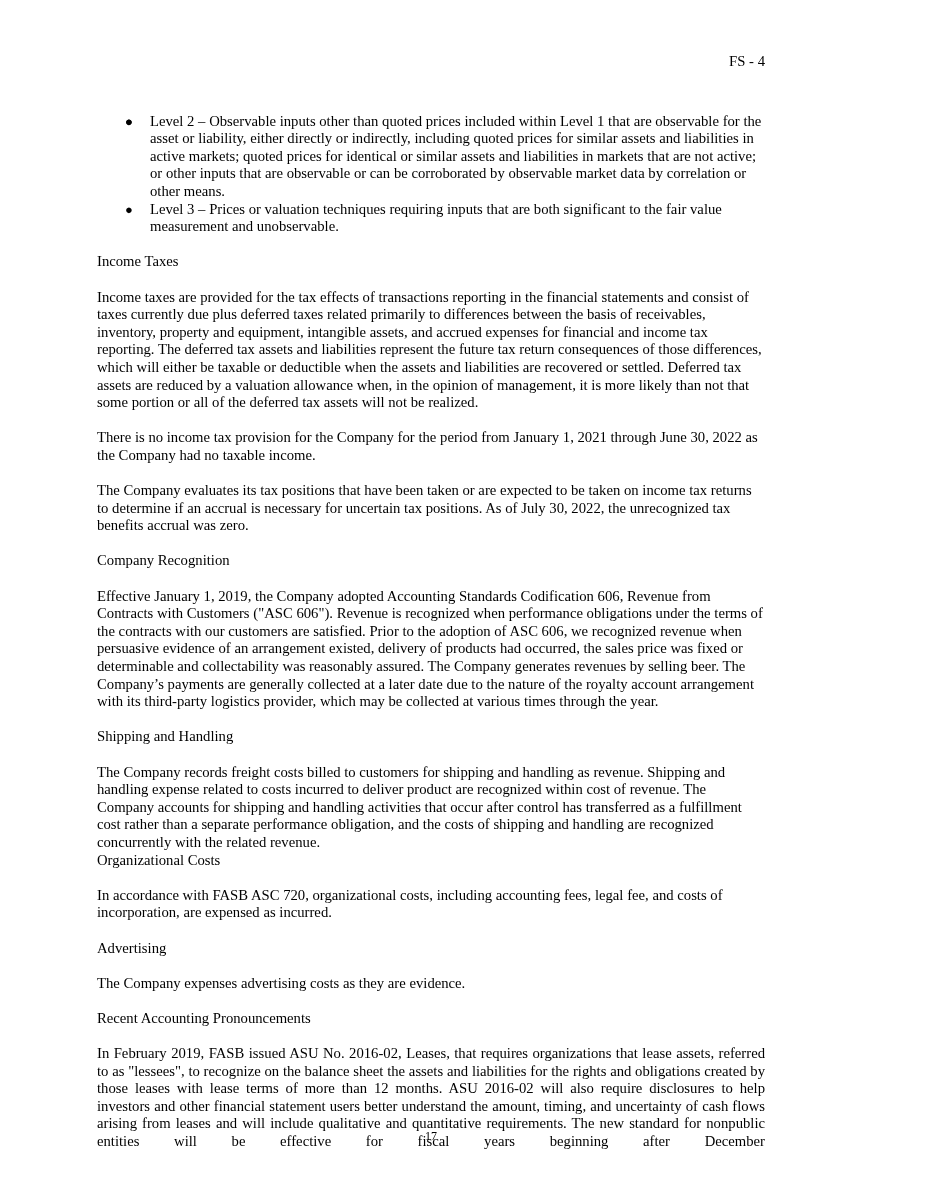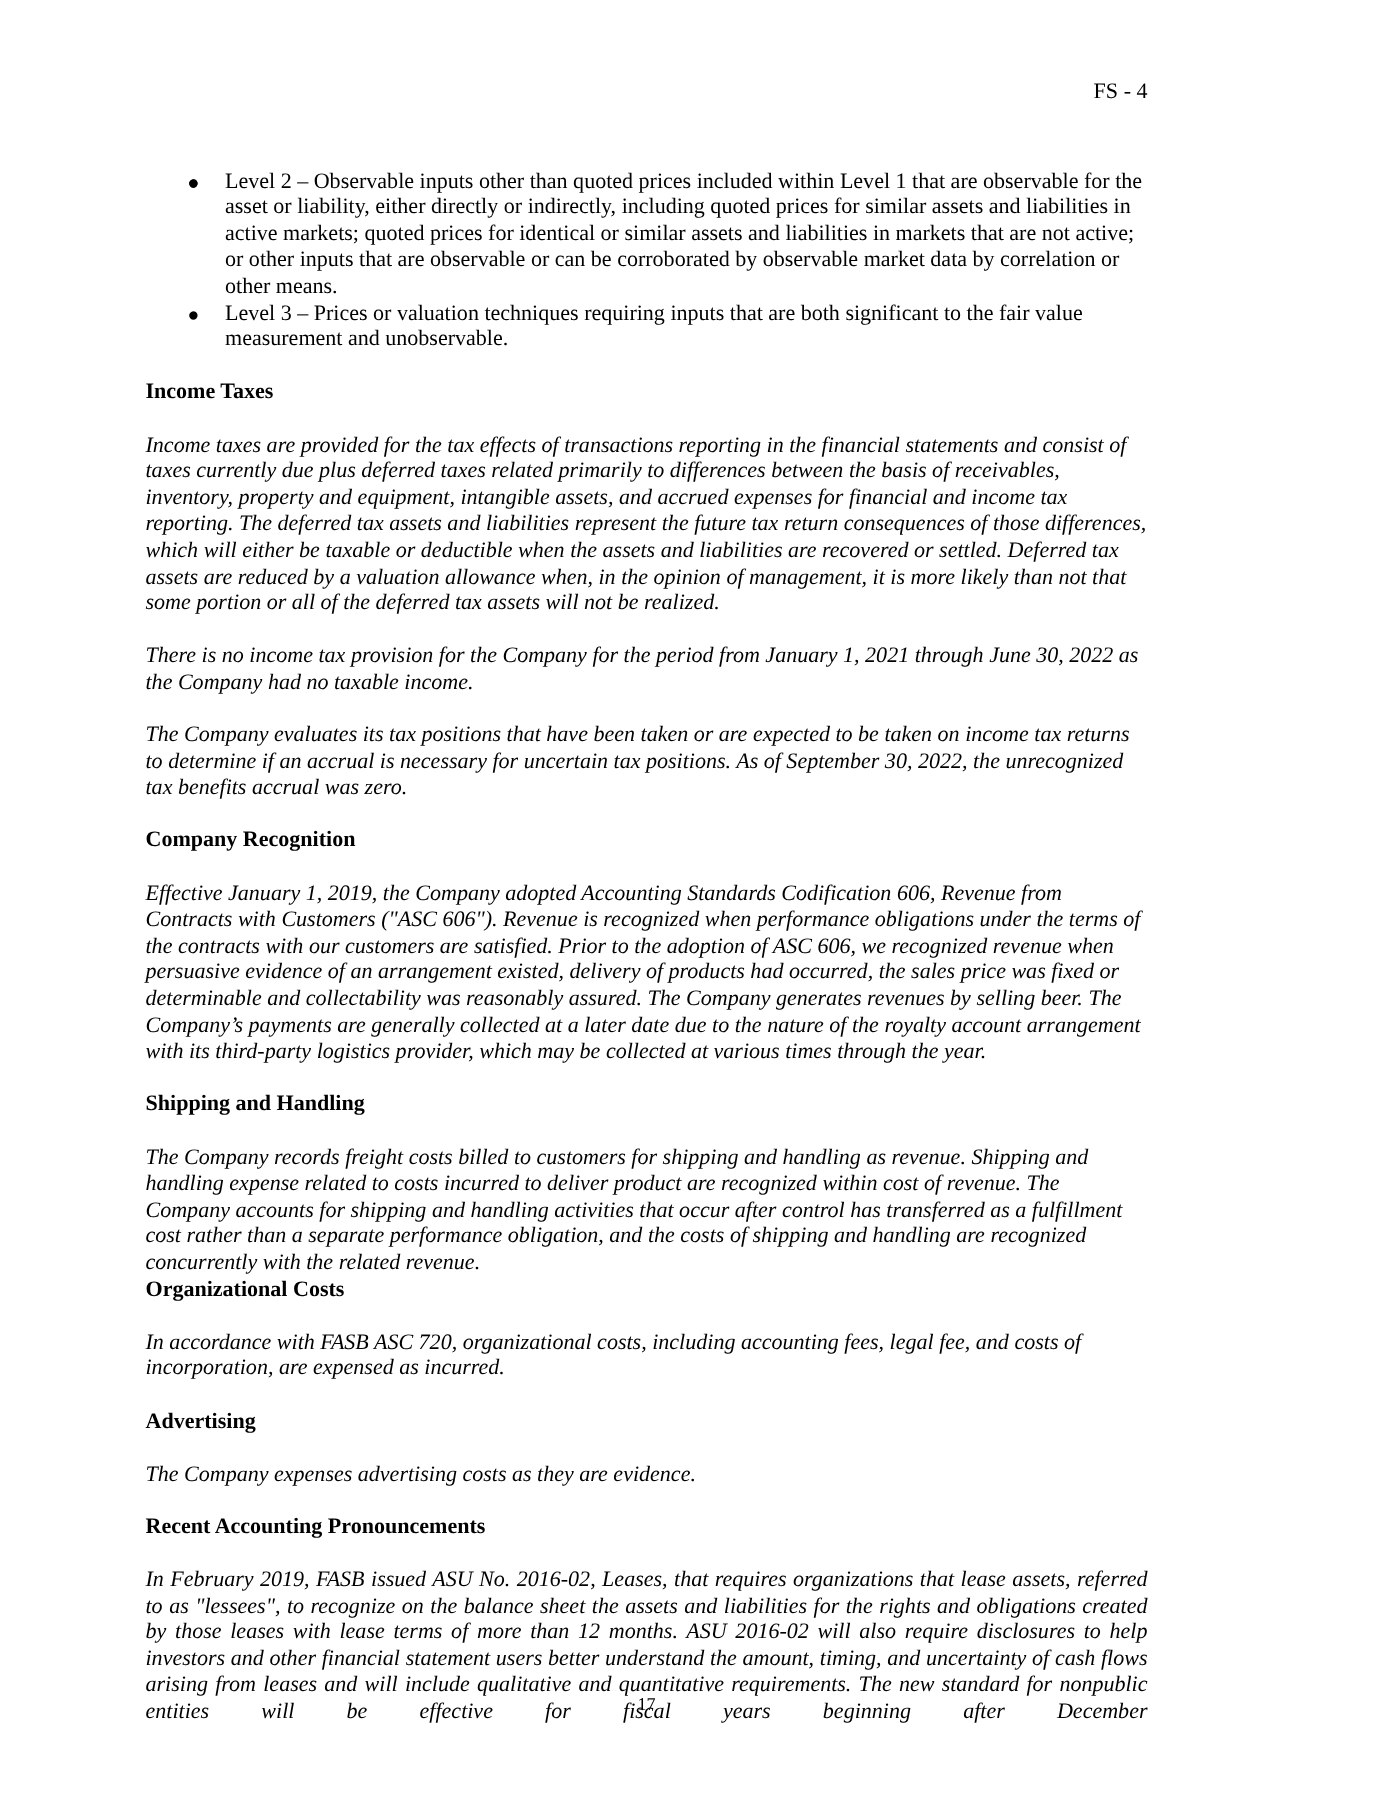--- a/index.html
+++ b/index.html
@@ -33,27 +33,26 @@
     position: relative;
     padding-left: 53px;
   }
   ul.levels-list li .bullet {
     position: absolute;
     left: 28px;
     top: 0;
     font-size: 13px;
   }
   .heading {
-    font-weight: bold;
+    font-weight: normal;
     font-size: 14.7px;
     margin: 0 0 17.6px 0;
   }
   .para {
     margin: 0 0 17.6px 0;
-    font-style: italic;
   }
   .para.no-gap {
     margin-bottom: 0;
   }
   .para.justified {
     text-align: justify;
     text-align-last: justify;
   }
   .page-footer {
     position: absolute;
@@ -83,21 +82,21 @@
     </li>
     <li>
       <span class="bullet">●</span>
       <span>Level 3 – Prices or valuation techniques requiring inputs that are both significant to the fair value measurement and unobservable.</span>
     </li>
   </ul>
 
   <h3 class="heading">Income Taxes</h3>
   <p class="para">Income taxes are provided for the tax effects of transactions reporting in the financial statements and consist of taxes currently due plus deferred taxes related primarily to differences between the basis of receivables, inventory, property and equipment, intangible assets, and accrued expenses for financial and income tax reporting. The deferred tax assets and liabilities represent the future tax return consequences of those differences, which will either be taxable or deductible when the assets and liabilities are recovered or settled. Deferred tax assets are reduced by a valuation allowance when, in the opinion of management, it is more likely than not that some portion or all of the deferred tax assets will not be realized.</p>
   <p class="para">There is no income tax provision for the Company for the period from January 1, 2021 through June 30, 2022 as the Company had no taxable income.</p>
-  <p class="para">The Company evaluates its tax positions that have been taken or are expected to be taken on income tax returns to determine if an accrual is necessary for uncertain tax positions. As of September 30, 2022, the unrecognized tax benefits accrual was zero.</p>
+  <p class="para">The Company evaluates its tax positions that have been taken or are expected to be taken on income tax returns to determine if an accrual is necessary for uncertain tax positions. As of July 30, 2022, the unrecognized tax benefits accrual was zero.</p>
 
   <h3 class="heading">Company Recognition</h3>
   <p class="para">Effective January 1, 2019, the Company adopted Accounting Standards Codification 606, Revenue from Contracts with Customers ("ASC 606"). Revenue is recognized when performance obligations under the terms of the contracts with our customers are satisfied. Prior to the adoption of ASC 606, we recognized revenue when persuasive evidence of an arrangement existed, delivery of products had occurred, the sales price was fixed or determinable and collectability was reasonably assured. The Company generates revenues by selling beer. The Company’s payments are generally collected at a later date due to the nature of the royalty account arrangement with its third-party logistics provider, which may be collected at various times through the year.</p>
 
   <h3 class="heading">Shipping and Handling</h3>
   <p class="para no-gap">The Company records freight costs billed to customers for shipping and handling as revenue. Shipping and handling expense related to costs incurred to deliver product are recognized within cost of revenue.  The Company accounts for shipping and handling activities that occur after control has transferred as a fulfillment cost rather than a separate performance obligation, and the costs of shipping and handling are recognized concurrently with the related revenue.</p>
 
   <h3 class="heading">Organizational Costs</h3>
   <p class="para">In accordance with FASB ASC 720, organizational costs, including accounting fees, legal fee, and costs of incorporation, are expensed as incurred.</p>
 

